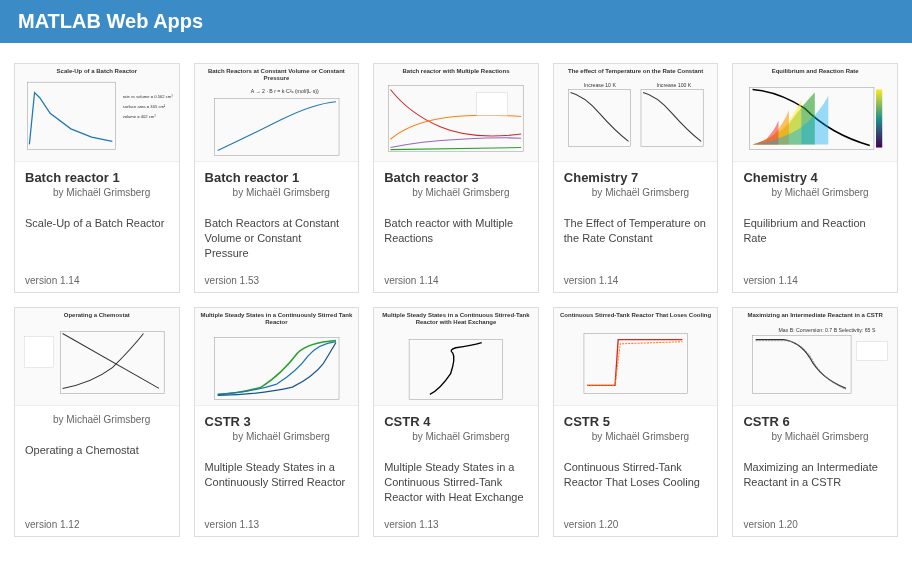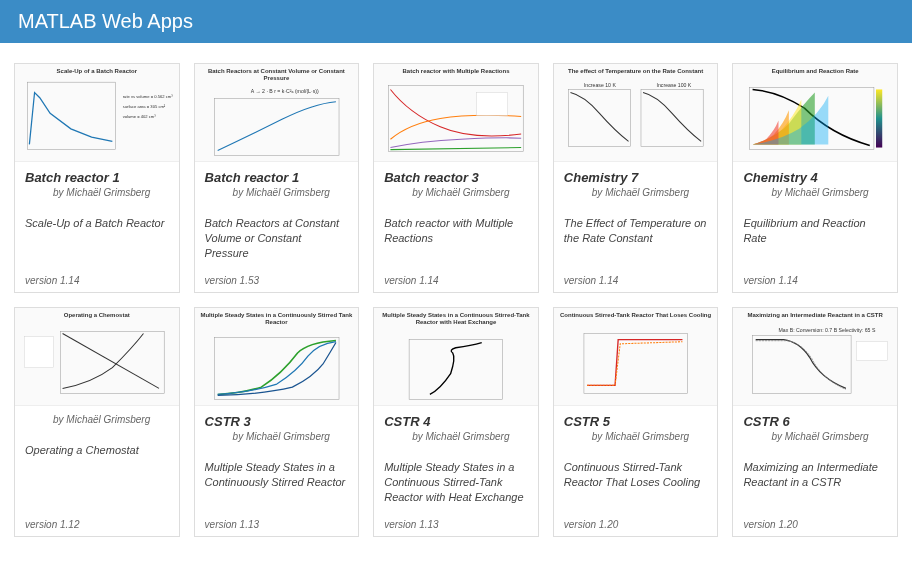--- a/index.html
+++ b/index.html
@@ -6,21 +6,21 @@
     body {
       font-family: Arial, Helvetica, sans-serif;
       background: #fff;
       width: 912px;
     }
     .header {
       background: #3b8cc6;
       color: #fff;
       padding: 10px 18px;
       font-size: 20px;
-      font-weight: 400;
+      font-weight: 700;
     }
     .grid {
       display: grid;
       grid-template-columns: repeat(5, 1fr);
       gap: 14px;
       padding: 20px 14px;
     }
     .card {
       border: 1px solid #ddd;
       background: #fff;
@@ -51,21 +51,20 @@
     .thumb-chart {
       flex: 1;
       width: 100%;
       position: relative;
     }
     .info {
       padding: 8px 10px 6px 10px;
       display: flex;
       flex-direction: column;
       flex: 1;
-      font-style: italic;
     }
     .title {
       font-size: 13px;
       font-weight: bold;
       color: #333;
       margin-bottom: 2px;
     }
     .author {
       font-size: 10px;
       color: #666;

